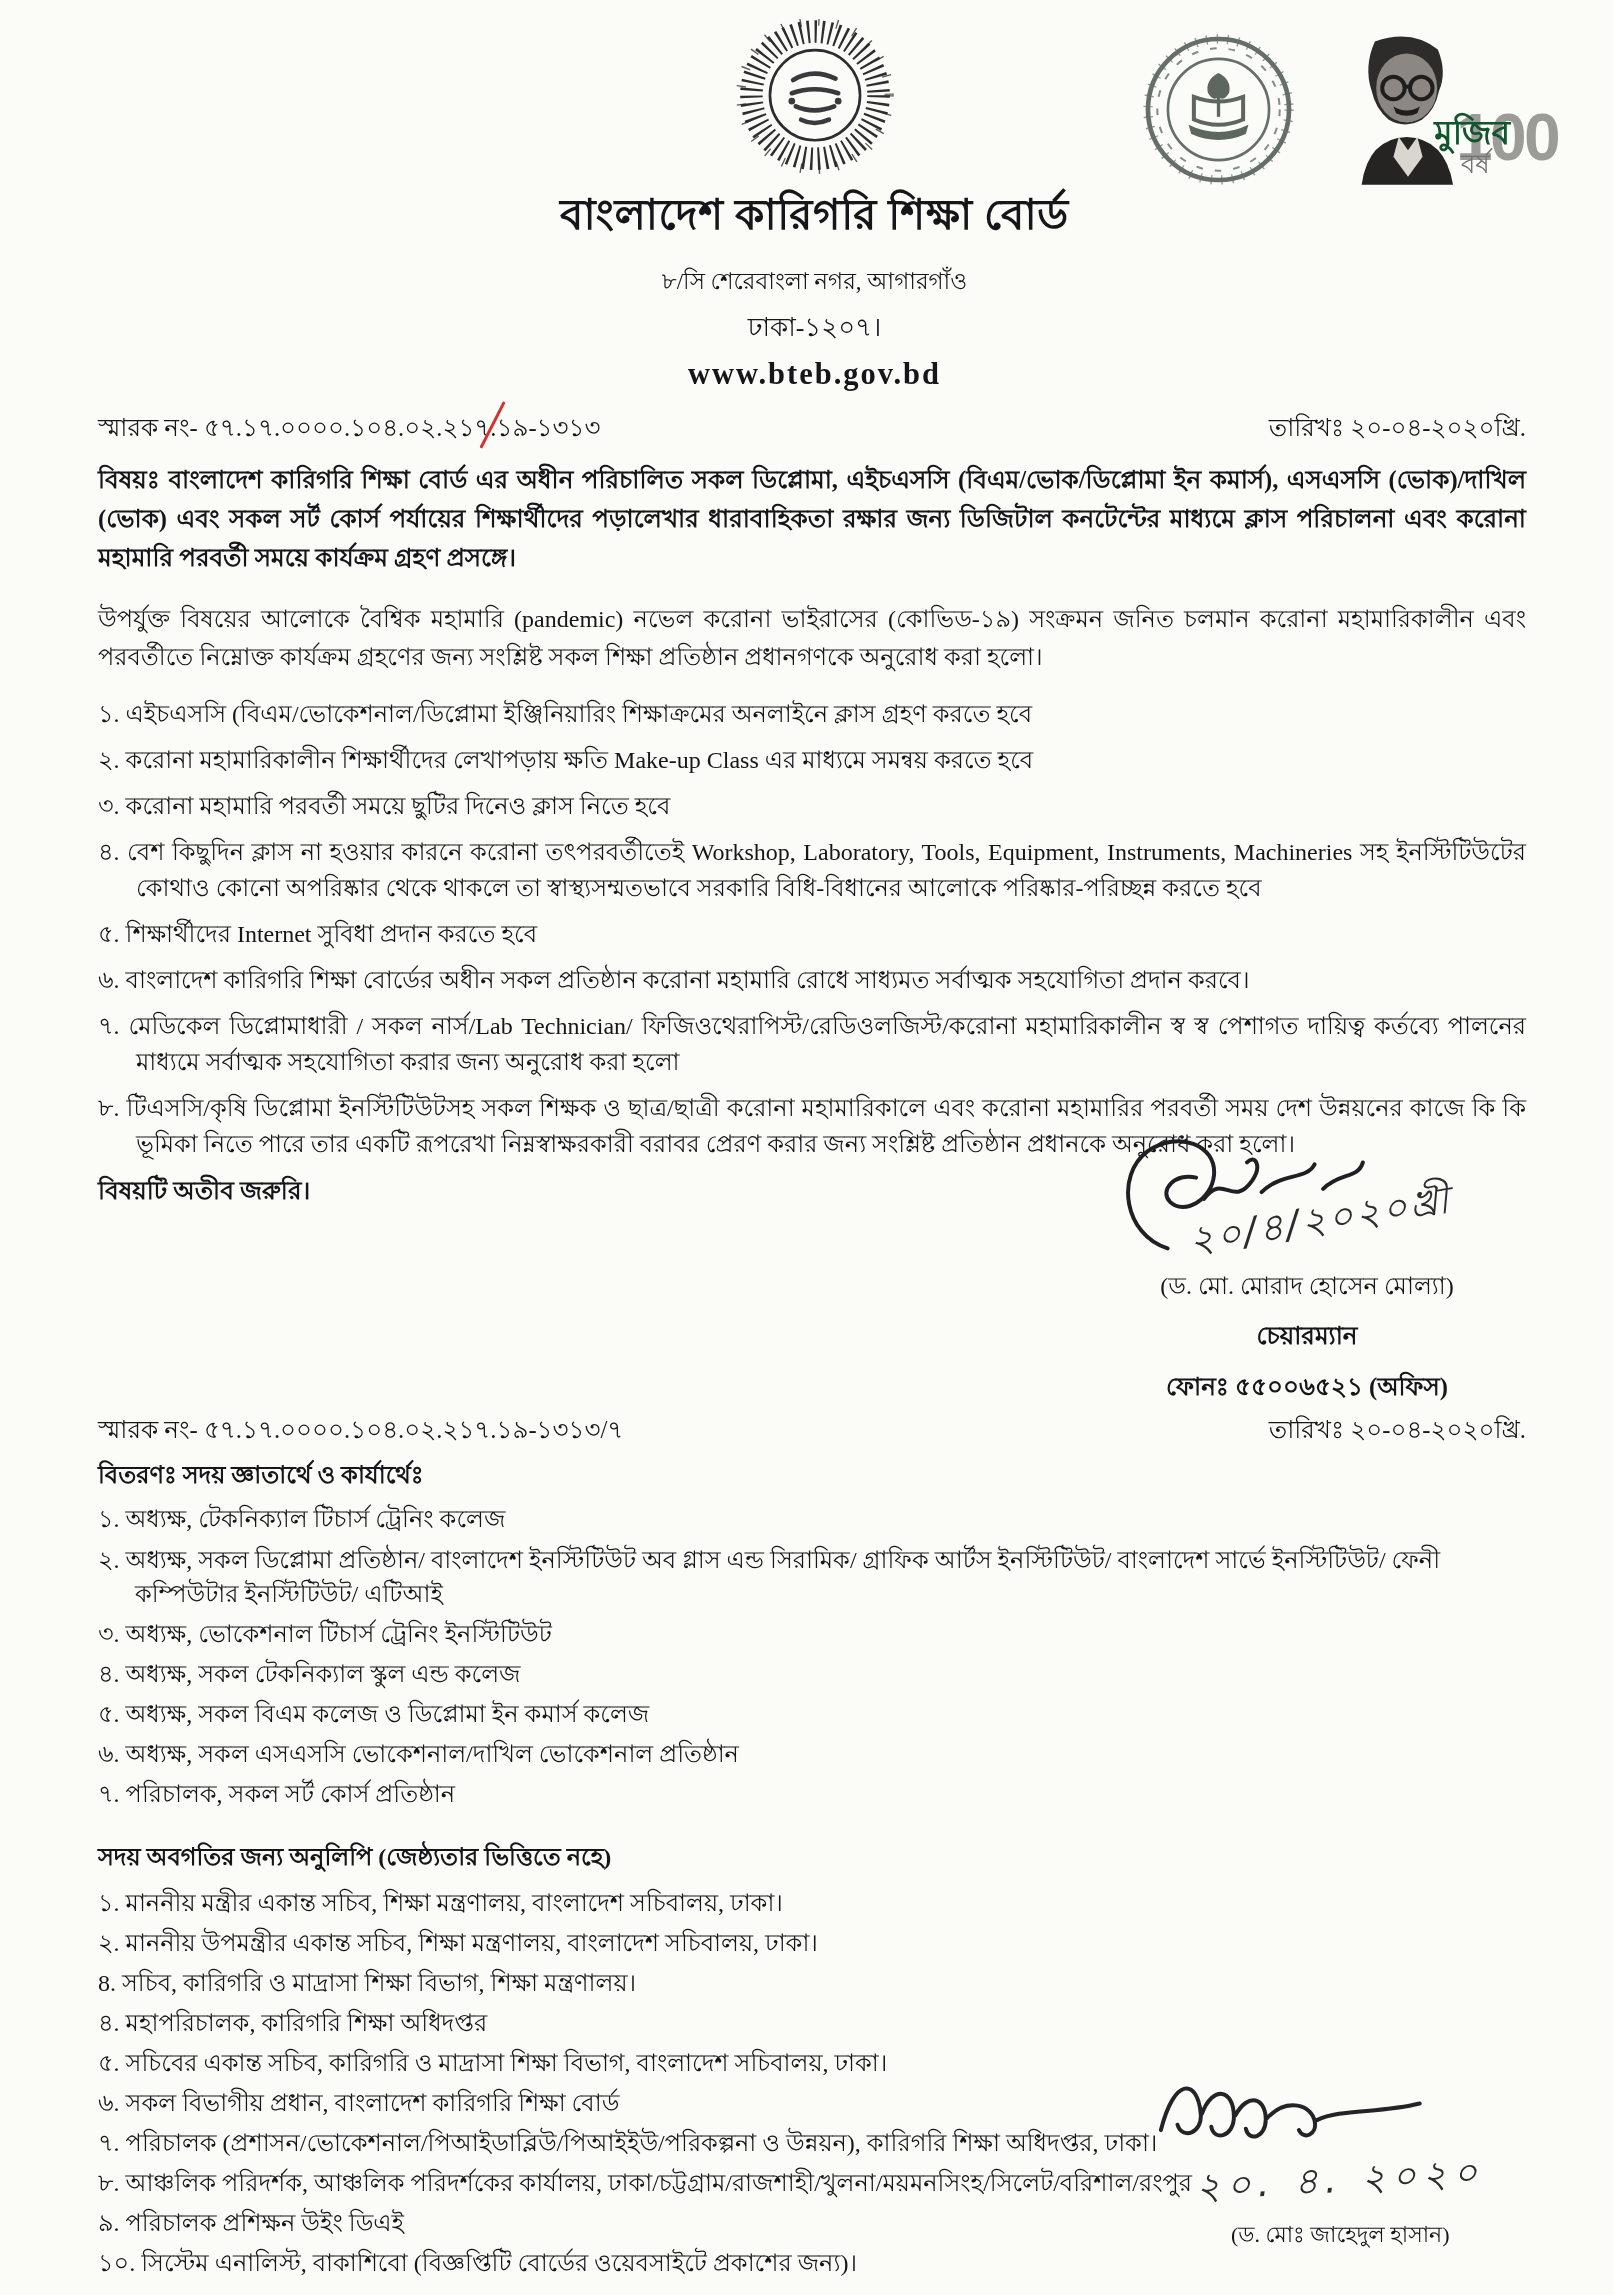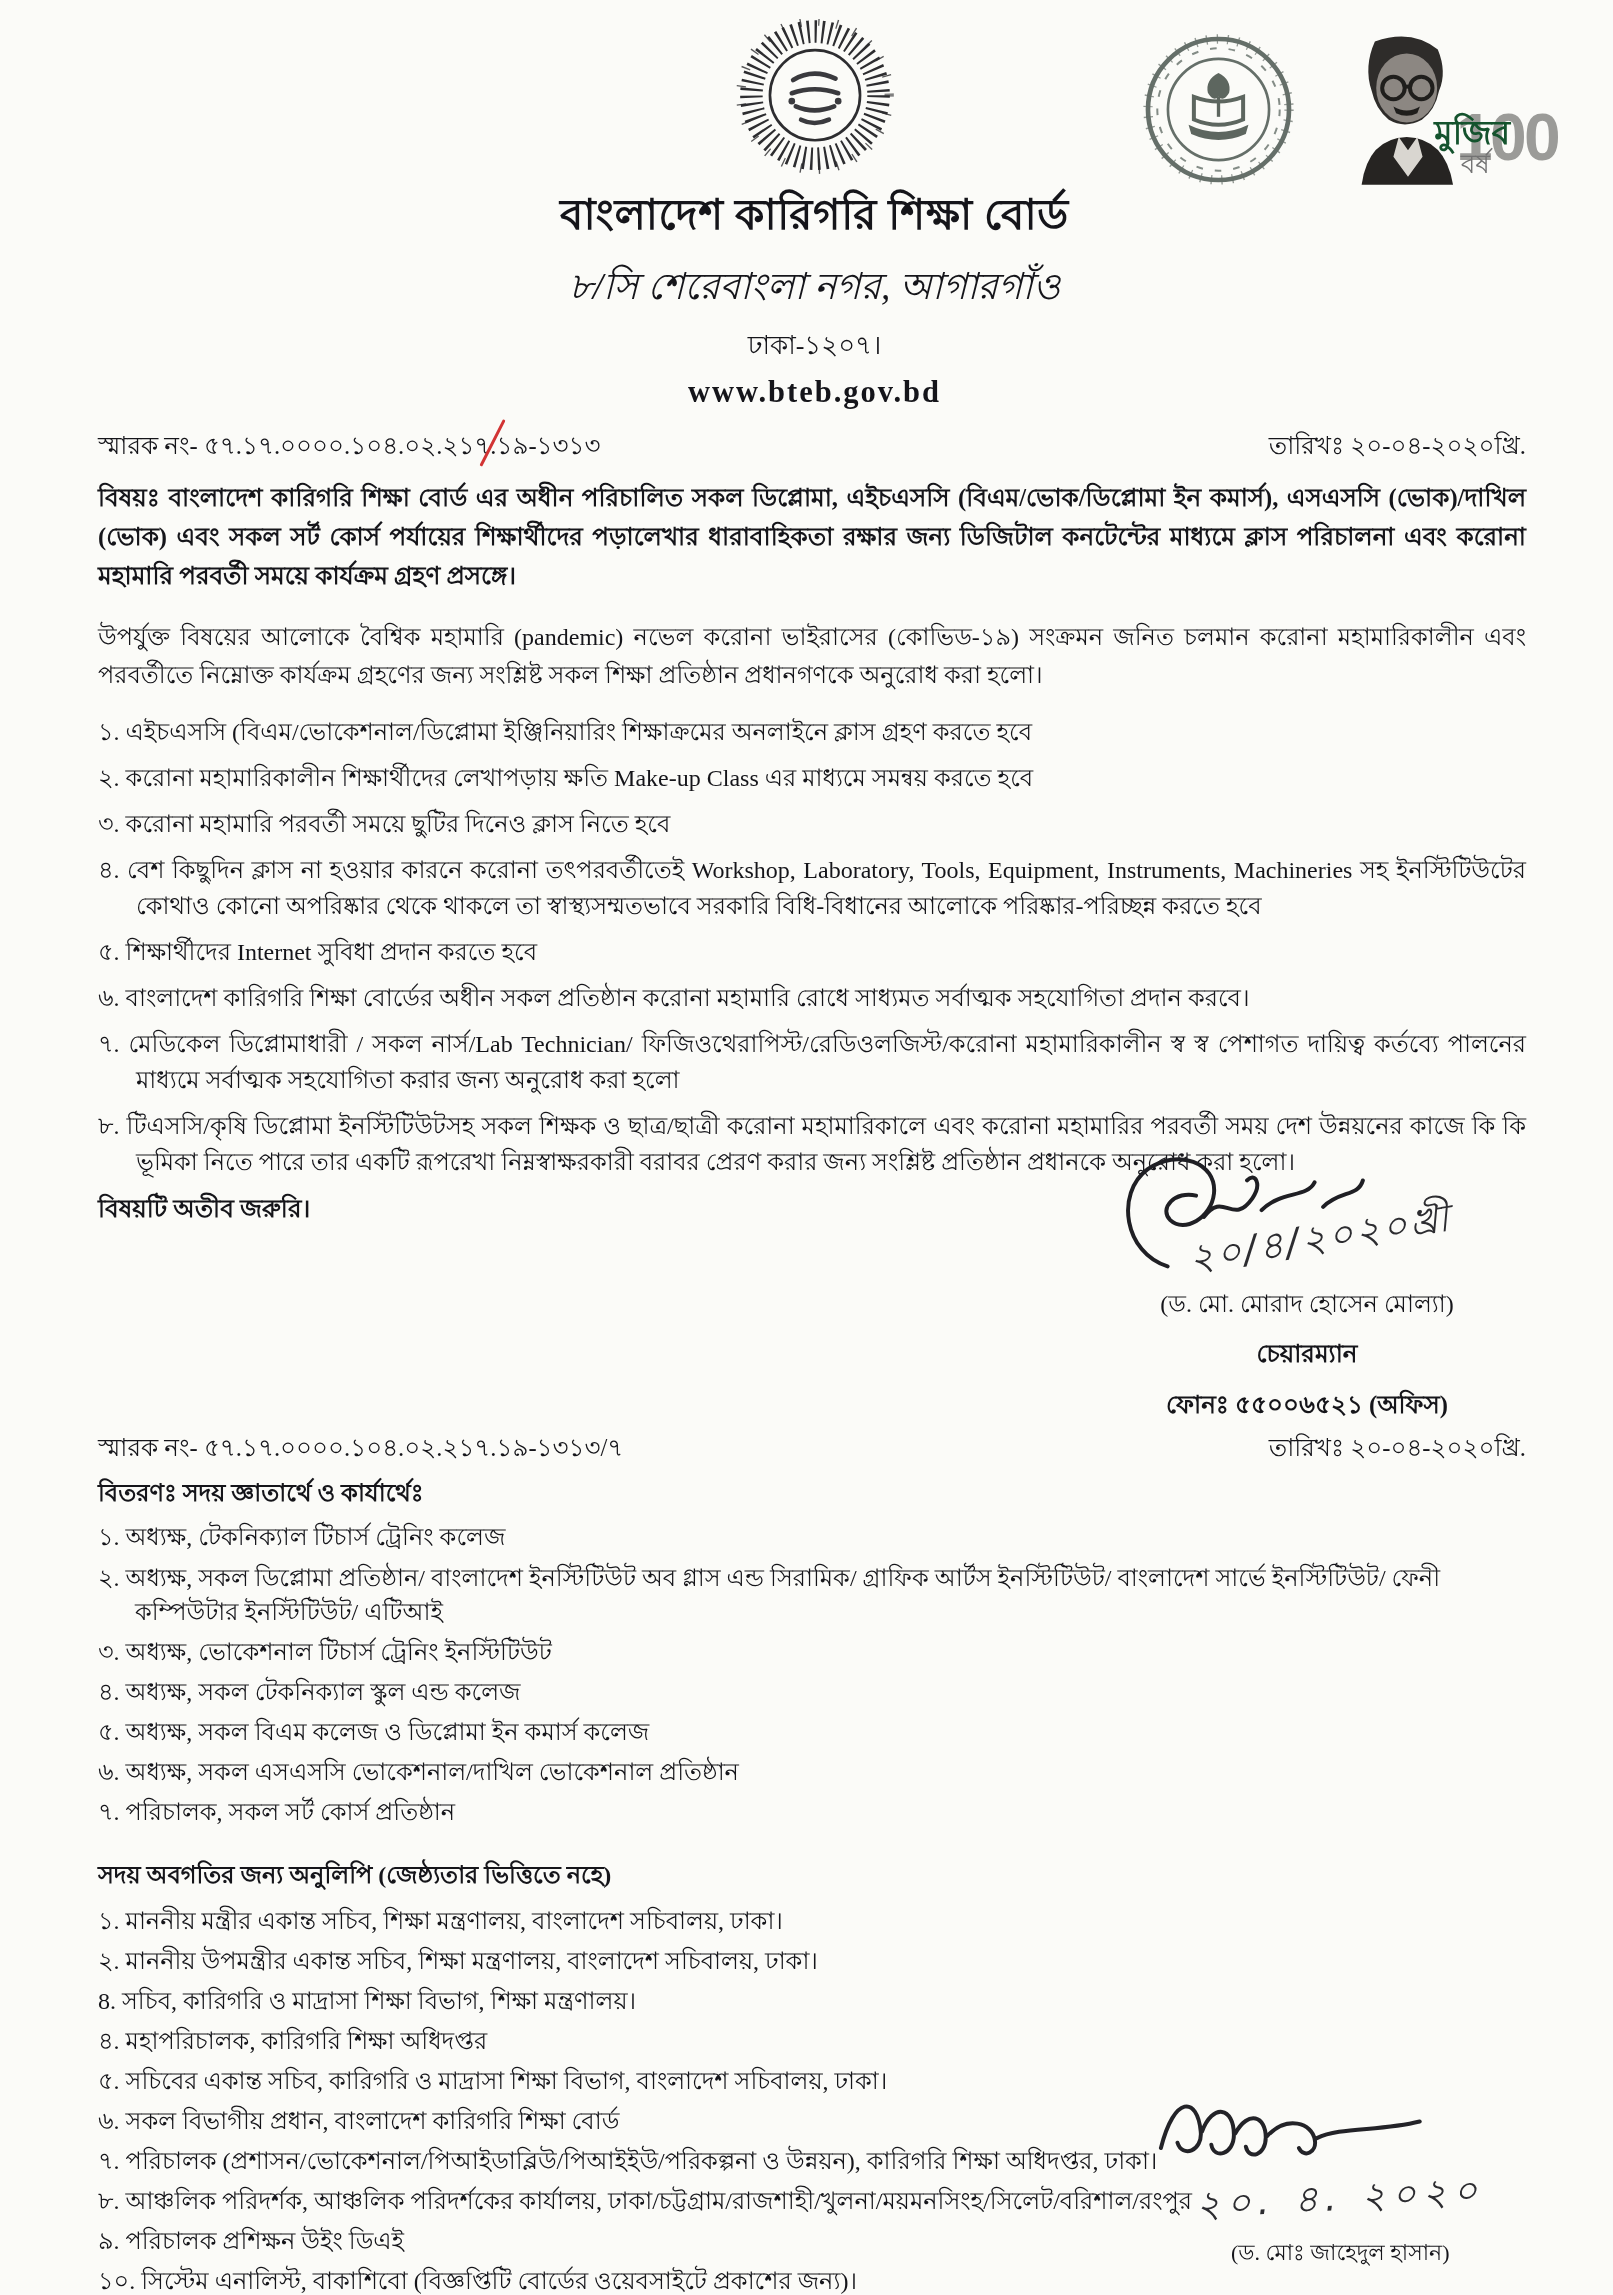--- a/index.html
+++ b/index.html
@@ -10,21 +10,21 @@
     font-family:"Liberation Serif","DejaVu Serif",serif;
     color:#15151a;
     -webkit-font-smoothing:antialiased;
   }
   .page{position:relative;width:1614px;height:2295px;box-sizing:border-box;padding:18.6px 88px 0 98px;}
 
   
   .hdr{position:relative;text-align:center;width:1035px;margin:0 auto 0 199px;}
   .seal-wrap{display:flex;justify-content:center;}
   .org-name{font-size:42px;font-weight:bold;letter-spacing:0.7px;margin-top:4px;}
-  .addr{font-size:37px;margin-top:4px;font-style:italic;}
+  .addr{font-size:23px;margin-top:10px;}
   .addr2{font-size:26px;margin-top:5.3px;}
   .website{font-size:30.5px;font-weight:bold;letter-spacing:2px;margin-top:6.6px;font-family:"Liberation Serif",serif;}
 
   .corner-logos{position:absolute;top:26.5px;right:60px;display:flex;align-items:flex-end;gap:40px;}
   .inst-seal{opacity:.9;}
   .mujib{position:relative;width:219px;height:159px;}
   .mujib .num100{position:absolute;right:-4px;top:72px;font-size:66px;font-weight:bold;color:#9b9b98;font-family:"Liberation Sans",sans-serif;letter-spacing:-2.7px;}
   .mujib .w1{position:absolute;right:44px;top:80px;font-size:33px;font-weight:bold;color:#14532d;}
   .mujib .w2{position:absolute;right:64px;top:117px;font-size:26.5px;font-weight:normal;color:#737373;}
 

